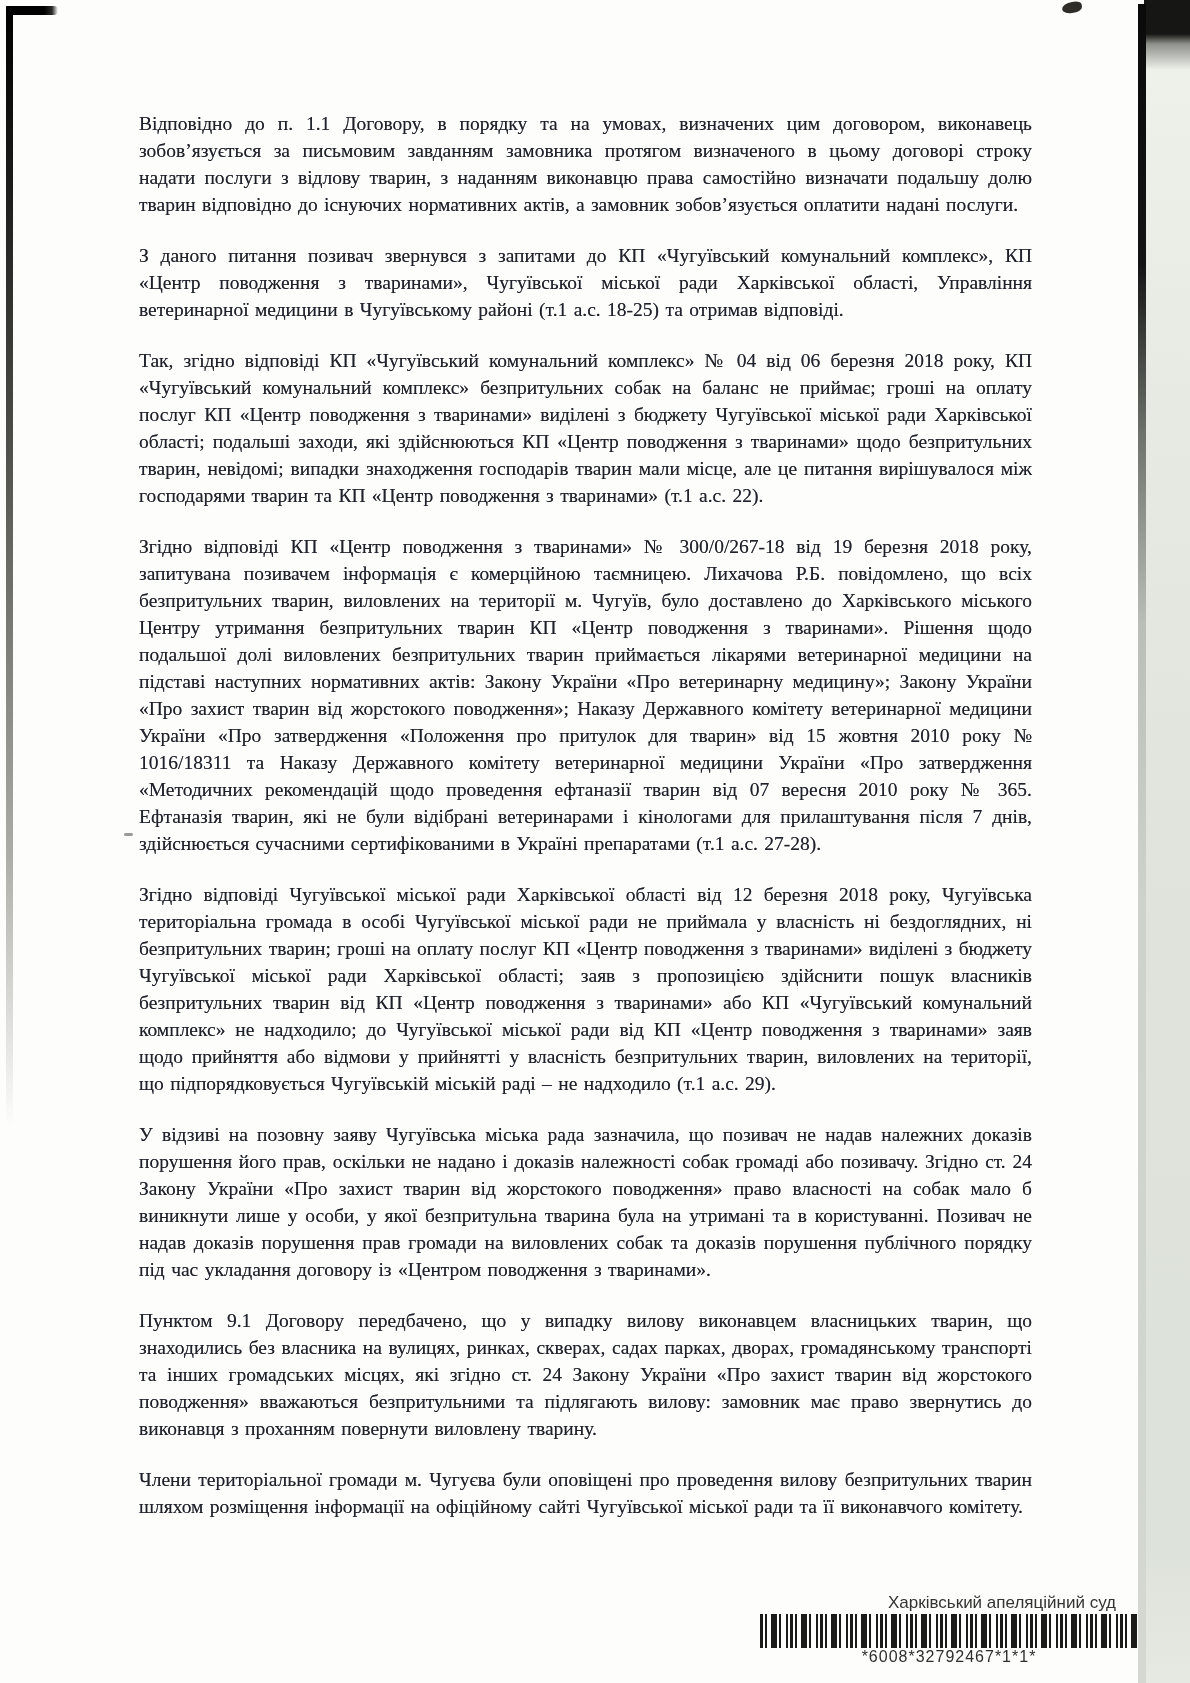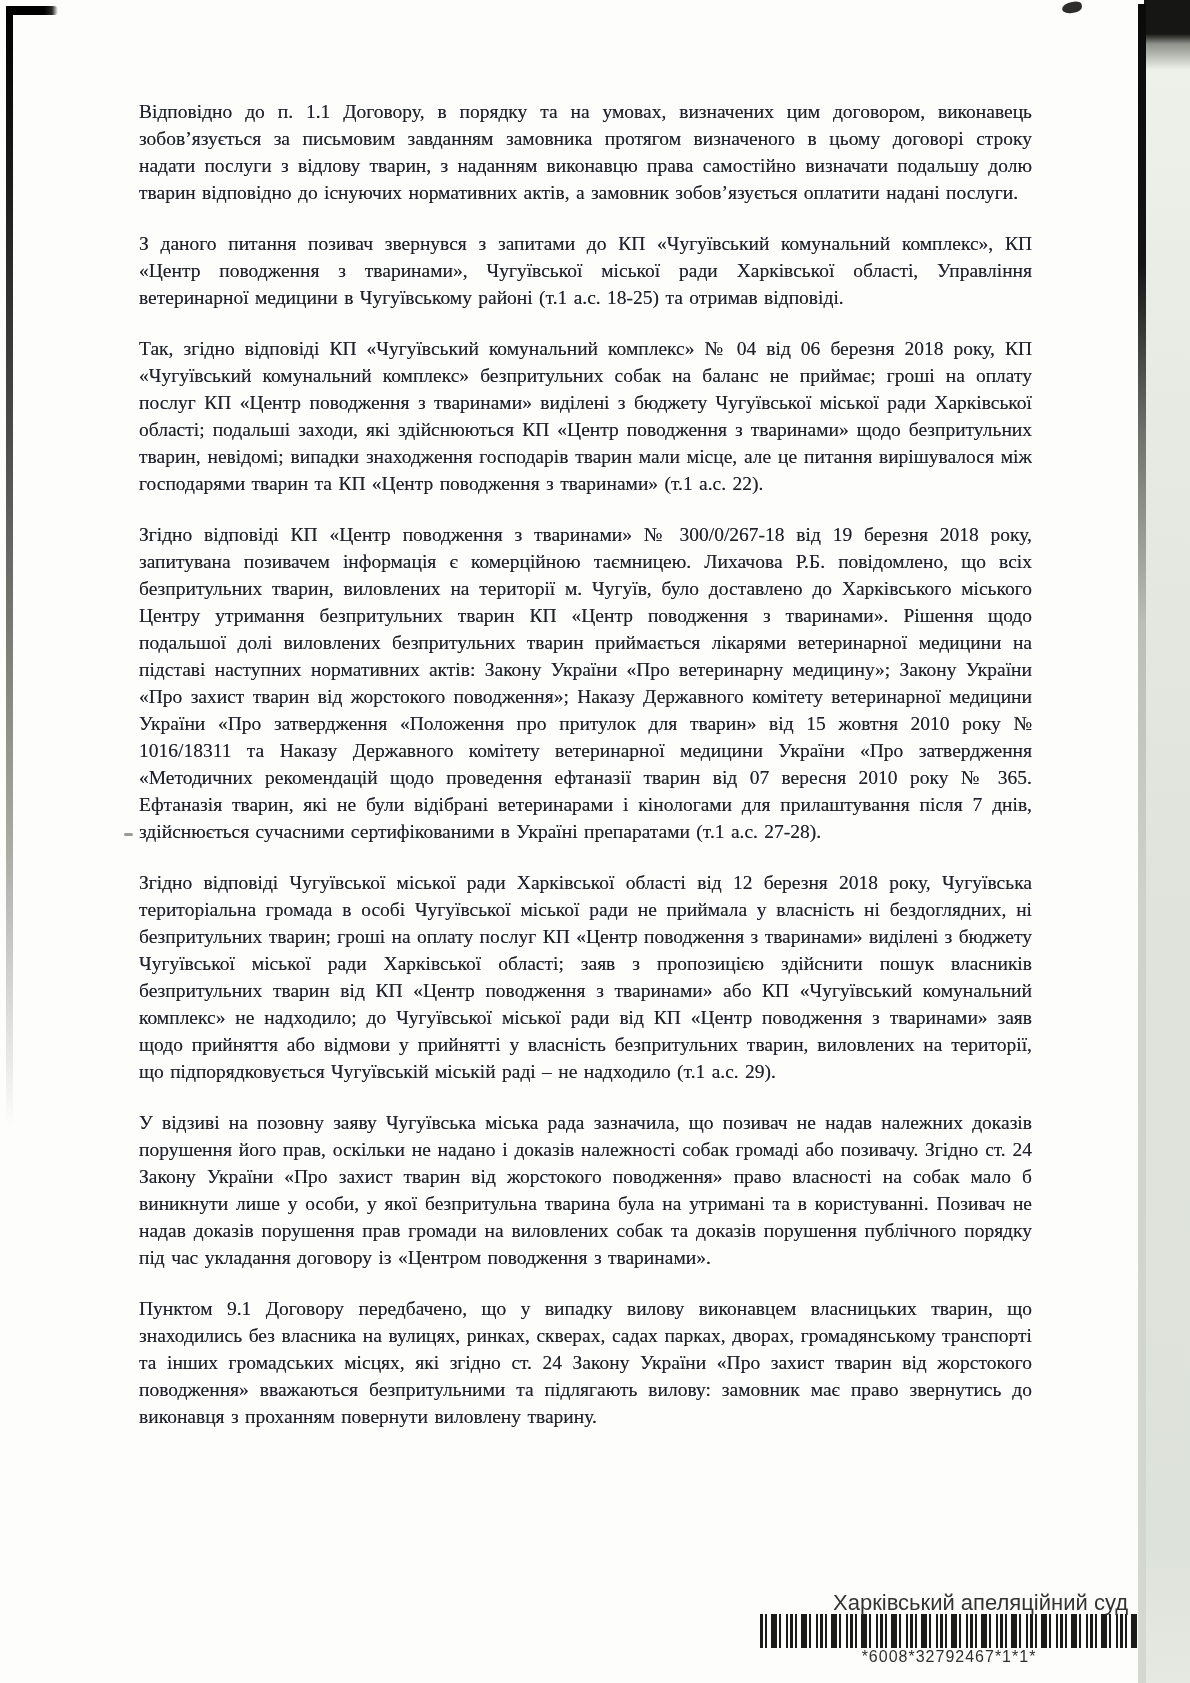--- a/index.html
+++ b/index.html
@@ -98,39 +98,39 @@
     left: 139px;
     top: 94px;
     width: 893px;
     color: #20222b;
     font-size: 19.5px;
     line-height: 27px;
     text-align: justify;
     text-shadow: 0 0 0.5px rgba(25,25,35,0.55);
   }
   .textcol p {
-    margin: 4px 0 24px 0;
+    margin: 16px 0 24px 0;
     word-spacing: 1.5px;
   }
 
   
   .barcode-block {
     position: absolute;
     left: 760px;
     top: 1593px;
     width: 378px;
     text-align: center;
     color: #2a2a2a;
   }
   .bc-label {
     font-family: "Liberation Sans", "DejaVu Sans", sans-serif;
-    font-size: 22px;
+    font-size: 17px;
     line-height: 19px;
     text-align: right;
-    padding-right: 10px;
+    padding-right: 22px;
     white-space: nowrap;
     color: #33332f;
   }
   .bc-bars {
     margin-top: 2px;
     height: 34px;
     width: 100%;
     background: repeating-linear-gradient(90deg,
       #1b1b19 0px, #1b1b19 3px,
       #fdfdfc 3px, #fdfdfc 5px,
@@ -168,20 +168,21 @@
   <div class="margin-dash"></div>
 
   <div class="textcol">
     <p>Відповідно до п. 1.1 Договору, в порядку та на умовах, визначених цим договором, виконавець зобов’язується за письмовим завданням замовника протягом визначеного в цьому договорі строку надати послуги з відлову тварин, з наданням виконавцю права самостійно визначати подальшу долю тварин відповідно до існуючих нормативних актів, а замовник зобов’язується оплатити надані послуги.</p>
     <p>З даного питання позивач звернувся з запитами до КП «Чугуївський комунальний комплекс», КП «Центр поводження з тваринами», Чугуївської міської ради Харківської області, Управління ветеринарної медицини в Чугуївському районі (т.1 а.с. 18-25) та отримав відповіді.</p>
     <p>Так, згідно відповіді КП «Чугуївський комунальний комплекс» № 04 від 06 березня 2018 року, КП «Чугуївський комунальний комплекс» безпритульних собак на баланс не приймає; гроші на оплату послуг КП «Центр поводження з тваринами» виділені з бюджету Чугуївської міської ради Харківської області; подальші заходи, які здійснюються КП «Центр поводження з тваринами» щодо безпритульних тварин, невідомі; випадки знаходження господарів тварин мали місце, але це питання вирішувалося між господарями тварин та КП «Центр поводження з тваринами» (т.1 а.с. 22).</p>
     <p>Згідно відповіді КП «Центр поводження з тваринами» № 300/0/267-18 від 19 березня 2018 року, запитувана позивачем інформація є комерційною таємницею. Лихачова Р.Б.  повідомлено, що всіх безпритульних тварин, виловлених на території м. Чугуїв, було доставлено до Харківського міського Центру утримання безпритульних тварин КП «Центр поводження з тваринами». Рішення щодо подальшої долі виловлених безпритульних тварин приймається лікарями ветеринарної медицини на підставі  наступних нормативних актів: Закону України «Про ветеринарну медицину»; Закону України «Про захист тварин  від жорстокого поводження»; Наказу Державного комітету ветеринарної медицини України «Про затвердження «Положення про притулок для тварин» від 15 жовтня 2010 року  № 1016/18311 та Наказу Державного комітету  ветеринарної медицини України «Про затвердження «Методичних рекомендацій щодо проведення ефтаназії тварин від 07 вересня 2010 року № 365. Ефтаназія тварин, які не були   відібрані   ветеринарами і кінологами для прилаштування після 7 днів,  здійснюється сучасними  сертифікованими в Україні  препаратами (т.1 а.с. 27-28).</p>
     <p>Згідно відповіді Чугуївської міської ради Харківської області від 12 березня 2018 року, Чугуївська територіальна громада в особі Чугуївської міської ради не приймала у власність ні бездоглядних, ні безпритульних тварин; гроші на оплату послуг КП «Центр поводження з тваринами» виділені з бюджету Чугуївської міської ради Харківської області; заяв з пропозицією здійснити пошук власників безпритульних тварин від КП «Центр поводження з тваринами» або КП «Чугуївський комунальний комплекс» не надходило; до Чугуївської міської ради від КП «Центр поводження з тваринами» заяв щодо прийняття або відмови у прийнятті у власність безпритульних тварин, виловлених на території, що підпорядковується Чугуївській міській раді – не надходило (т.1 а.с. 29).</p>
     <p>У відзиві на позовну заяву Чугуївська міська рада зазначила, що позивач не надав належних доказів порушення його прав, оскільки  не надано і доказів  належності собак громаді або позивачу. Згідно ст. 24 Закону України «Про захист тварин від жорстокого поводження» право власності на собак мало б виникнути лише у особи, у якої безпритульна тварина була на утримані та в користуванні. Позивач не надав доказів порушення  прав громади на виловлених собак та доказів порушення публічного порядку  під час укладання  договору  із  «Центром поводження з тваринами».</p>
     <p>Пунктом 9.1 Договору передбачено, що у випадку вилову виконавцем власницьких тварин, що знаходились без власника на вулицях, ринках, скверах, садах парках, дворах, громадянському транспорті та інших громадських місцях, які згідно ст. 24 Закону України «Про захист тварин від жорстокого поводження» вважаються безпритульними  та підлягають вилову: замовник має  право звернутись до виконавця з проханням повернути  виловлену тварину.</p>
+    <p>Члени територіальної громади м. Чугуєва були оповіщені про проведення вилову безпритульних тварин шляхом розміщення інформації на офіційному сайті Чугуївської міської ради та її виконавчого комітету.</p>
   </div>
 
   <div class="barcode-block">
     <div class="bc-label">Харківський апеляційний суд</div>
     <div class="bc-bars"></div>
     <div class="bc-code">*6008*32792467*1*1*</div>
   </div>
 
 </div>
 

